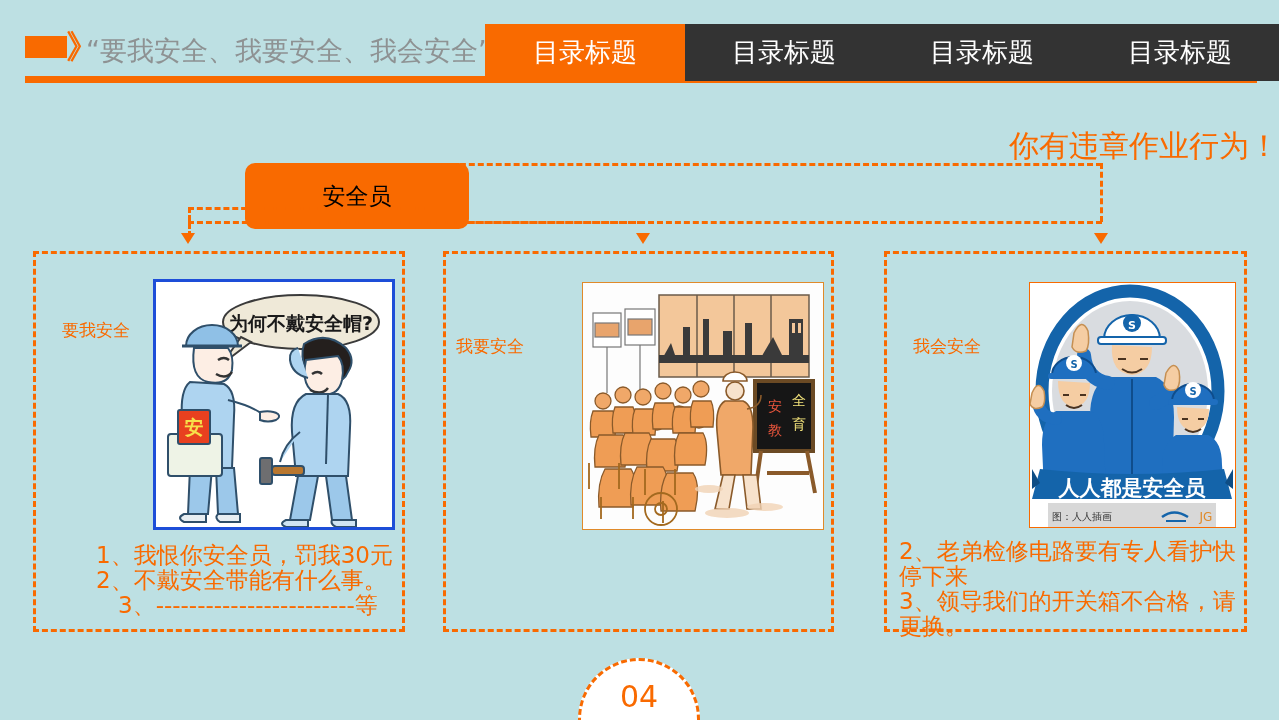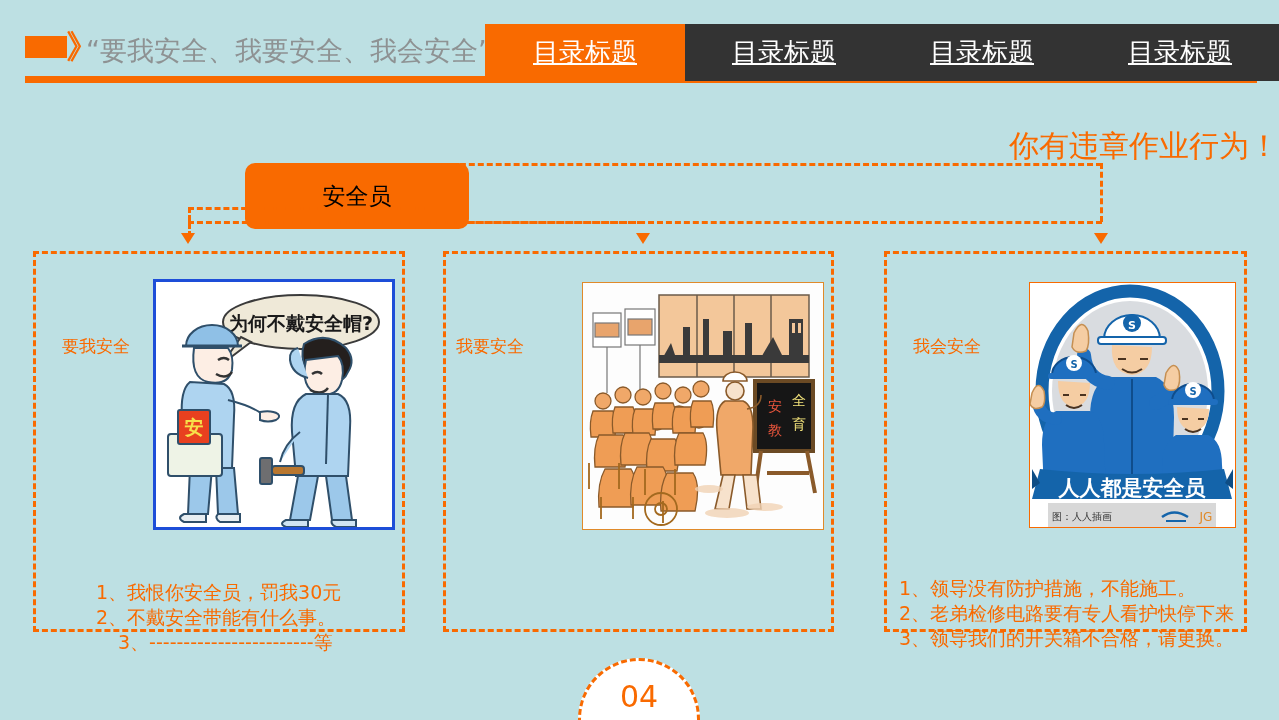--- a/index.html
+++ b/index.html
@@ -65,21 +65,20 @@
   }
   .tab {
     height: 57px;
     display: flex;
     align-items: center;
     justify-content: center;
     color: #ffffff;
     font-size: 26px;
     background: #333333;
     font-family: "DejaVu Sans", sans-serif;
-    text-decoration: underline;
   }
   .tab.active { background: #f96a00; }
 
   
   #main-title {
     position: absolute;
     left: 0; top: 126px;
     width: 1279px;
     text-align: right;
     color: #f96a00;
@@ -133,40 +132,39 @@
   #panel-1 { left: 443px; width: 391px; }
   #panel-2 { left: 884px; width: 363px; }
 
   .panel-label {
     position: absolute;
     color: #f96a00;
     font-size: 17px;
     font-family: "DejaVu Sans", sans-serif;
     white-space: nowrap;
   }
-  #label-0 { left: 26px; top: 81px; }
+  #label-0 { left: 26px; top: 65px; }
   #label-1 { left: 10px; top: 81px; }
   #label-2 { left: 26px; top: 81px; }
 
   .panel-figure {
     position: absolute;
     background: #ffffff;
     overflow: hidden;
   }
   #fig-0 { left: 117px; top: 25px;  width: 236px; height: 245px; border: 3px solid #1d4ed8; }
   #fig-1 { left: 136px; top: 28px;  width: 240px; height: 246px; border: 1px solid #e08a2a; }
   #fig-2 { left: 142px; top: 28px;  width: 205px; height: 244px; border: 1px solid #f96a00; }
 
   .panel-list {
     position: absolute;
     color: #f96a00;
-    font-size: 19px;
+    font-size: 23px;
     line-height: 25px;
     font-family: "DejaVu Sans", sans-serif;
-    margin-top: 37px;
   }
   #list-0 { left: 60px;  top: 289px; width: 300px; text-align: left; }
   #list-1 { left: 10px;  top: 279px; width: 372px; text-align: left; }
   #list-2 { left: 12px;  top: 285px; width: 345px; text-align: left; }
   #list-0 .li:nth-child(3) { padding-left: 22px; }
 
   
   #page-badge {
     position: absolute;
     left: 578px; top: 658px;
@@ -456,19 +454,18 @@
 
       <rect x="18" y="220" width="168" height="24" fill="#d8d8d8"></rect>
       <text x="52" y="237" font-family="DejaVu Sans, sans-serif" font-size="10" fill="#333333" text-anchor="middle">图：人人插画</text>
       <path d="M132 234 q12 -9 26 0" stroke="#1464aa" stroke-width="2.5" fill="none"></path>
       <path d="M136 238 h20" stroke="#1464aa" stroke-width="2" fill="none"></path>
       <text x="176" y="238" font-family="DejaVu Sans, sans-serif" font-size="12" fill="#e08a2a" text-anchor="middle">JG</text>
     </svg>
   </div>
 
   <div class="panel-list" id="list-2">
-    <div class="li">1、领导没有防护措施，不能施工。</div>
     <div class="li">2、老弟检修电路要有专人看护快停下来</div>
     <div class="li">3、领导我们的开关箱不合格，请更换。</div>
   </div>
 </div>
 
 <div id="page-badge">04</div>
 
 </body></html>

